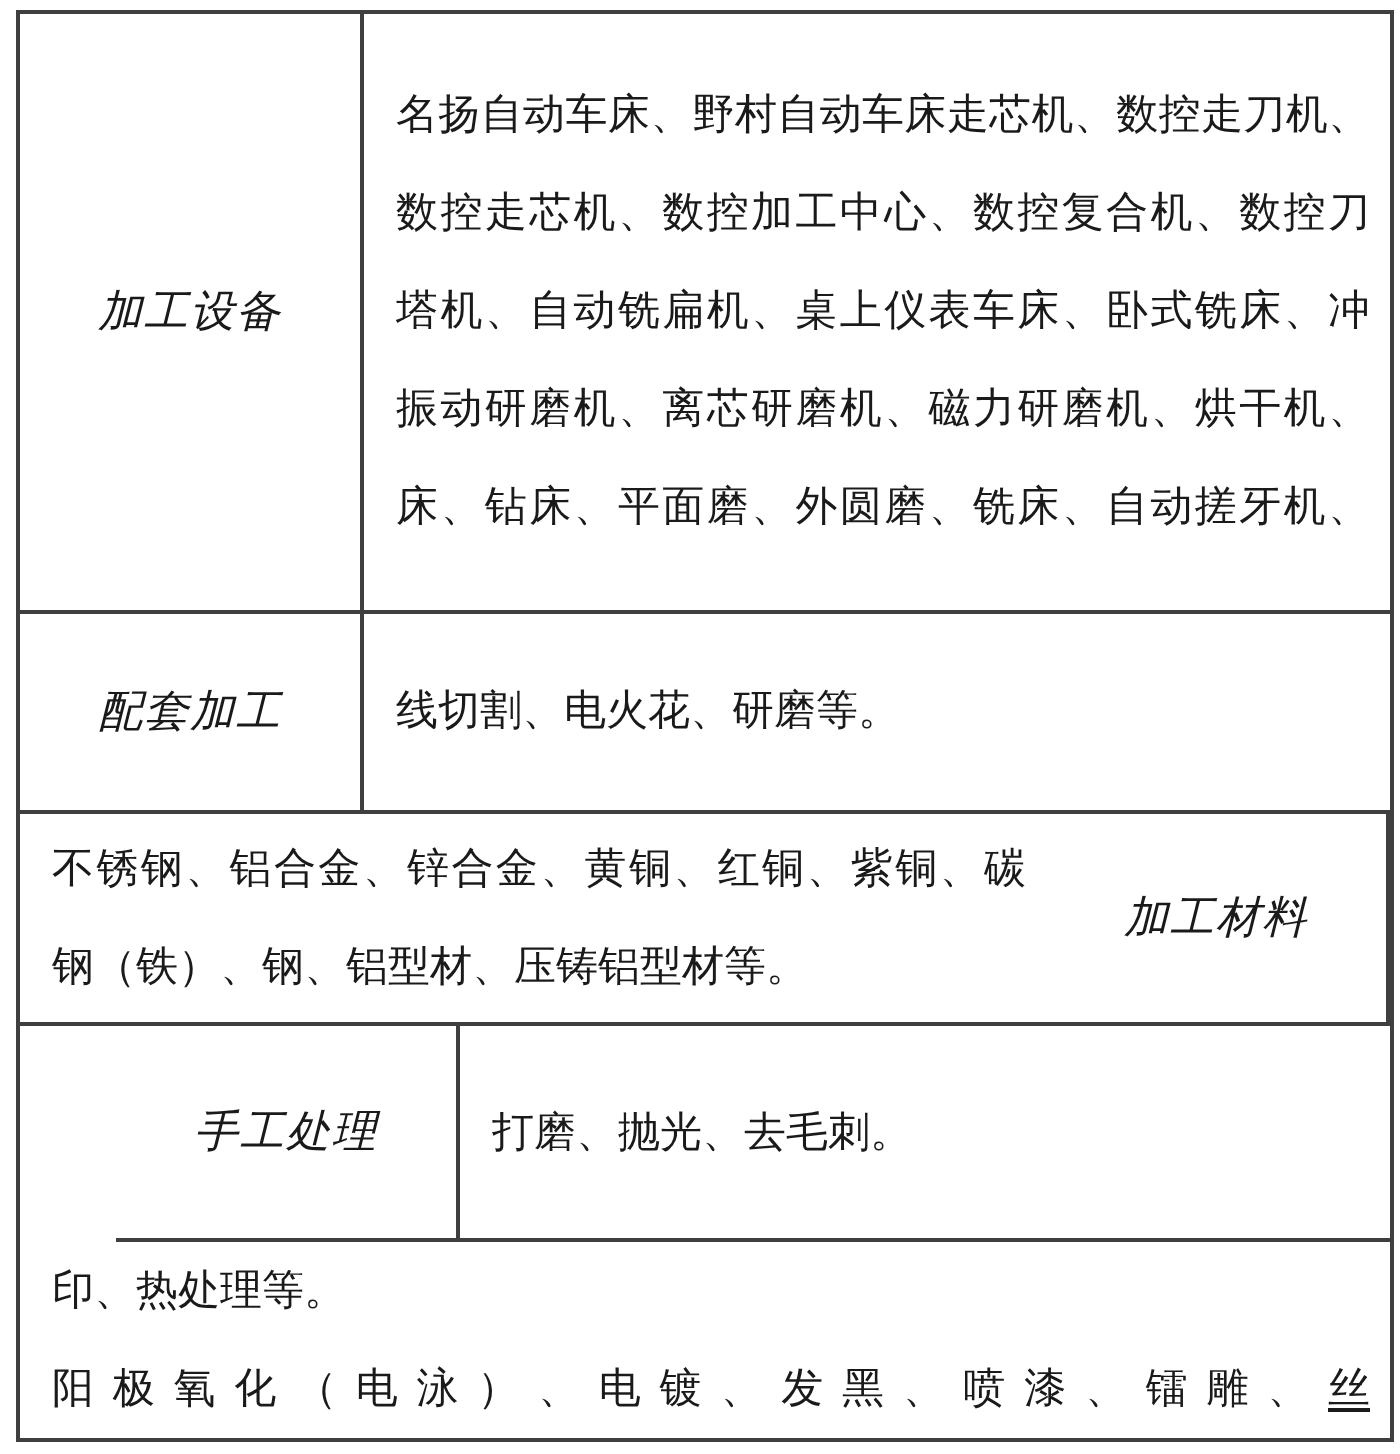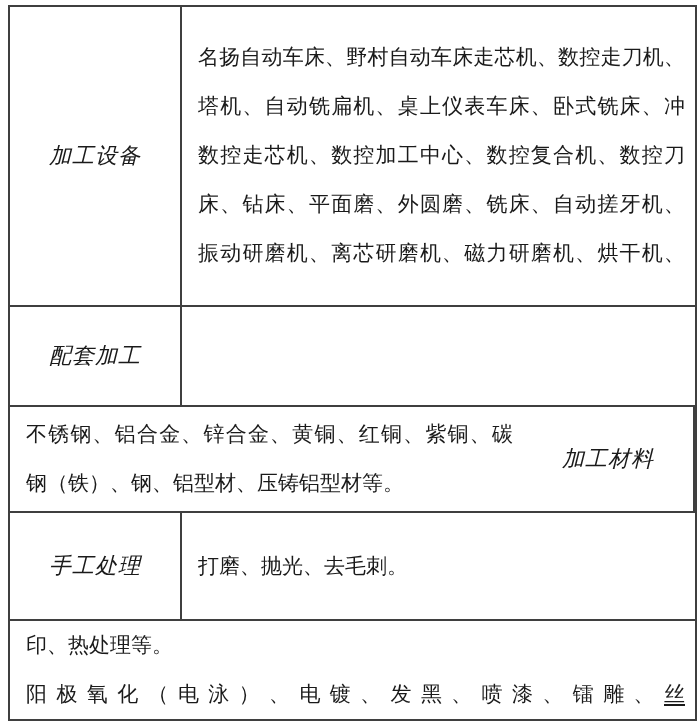--- a/index.html
+++ b/index.html
@@ -30,21 +30,21 @@
     color: #1a1a1a;
   }
   .row {
     display: flex;
     box-sizing: border-box;
     border-bottom: 2px solid #3f3f3f;
   }
   .row:nth-child(1) { height: 303px; }
   .row:nth-child(2) { height: 102px; }
   .row:nth-child(3) { height: 107px; }
-  .row:nth-child(4) { height: 109px; }
+  .row:nth-child(4) { height: 109px; margin-left: 48px; }
   .row:nth-child(5) { flex: 1; border-bottom: none; }
   .cell { box-sizing: border-box; }
   .label {
     width: 172px;
     flex: 0 0 172px;
     border-right: 2px solid #3f3f3f;
     display: flex;
     align-items: center;
     justify-content: center;
     font-size: 22px;
@@ -74,28 +74,31 @@
 </style>
 </head>
 <body>
 
 <div class="doc">
   <div class="proc-table">
       <div class="row">
         <div class="cell label">加工设备</div>
         <div class="cell content">
           <div class="line fill">名扬自动车床、野村自动车床走芯机、数控走刀机、</div>
+          <div class="line fill">数控走芯机、数控加工中心、数控复合机、数控刀</div>
           <div class="line fill">塔机、自动铣扁机、桌上仪表车床、卧式铣床、冲</div>
-          <div class="line fill">数控走芯机、数控加工中心、数控复合机、数控刀</div>
+          <div class="line fill">振动研磨机、离芯研磨机、磁力研磨机、烘干机、</div>
           <div class="line fill">床、钻床、平面磨、外圆磨、铣床、自动搓牙机、</div>
-          <div class="line fill">振动研磨机、离芯研磨机、磁力研磨机、烘干机、</div>
         </div>
       </div>
       <div class="row">
         <div class="cell label">配套加工</div>
+        <div class="cell content">
+          <div class="line">线切割、电火花、研磨等。</div>
+        </div>
       </div>
       <div class="row">
         <div class="cell content">
           <div class="line fill">不锈钢、铝合金、锌合金、黄铜、红铜、紫铜、碳</div>
           <div class="line">钢（铁）、钢、铝型材、压铸铝型材等。</div>
         </div>
         <div class="cell label">加工材料</div>
       </div>
       <div class="row">
         <div class="cell label">手工处理</div>

